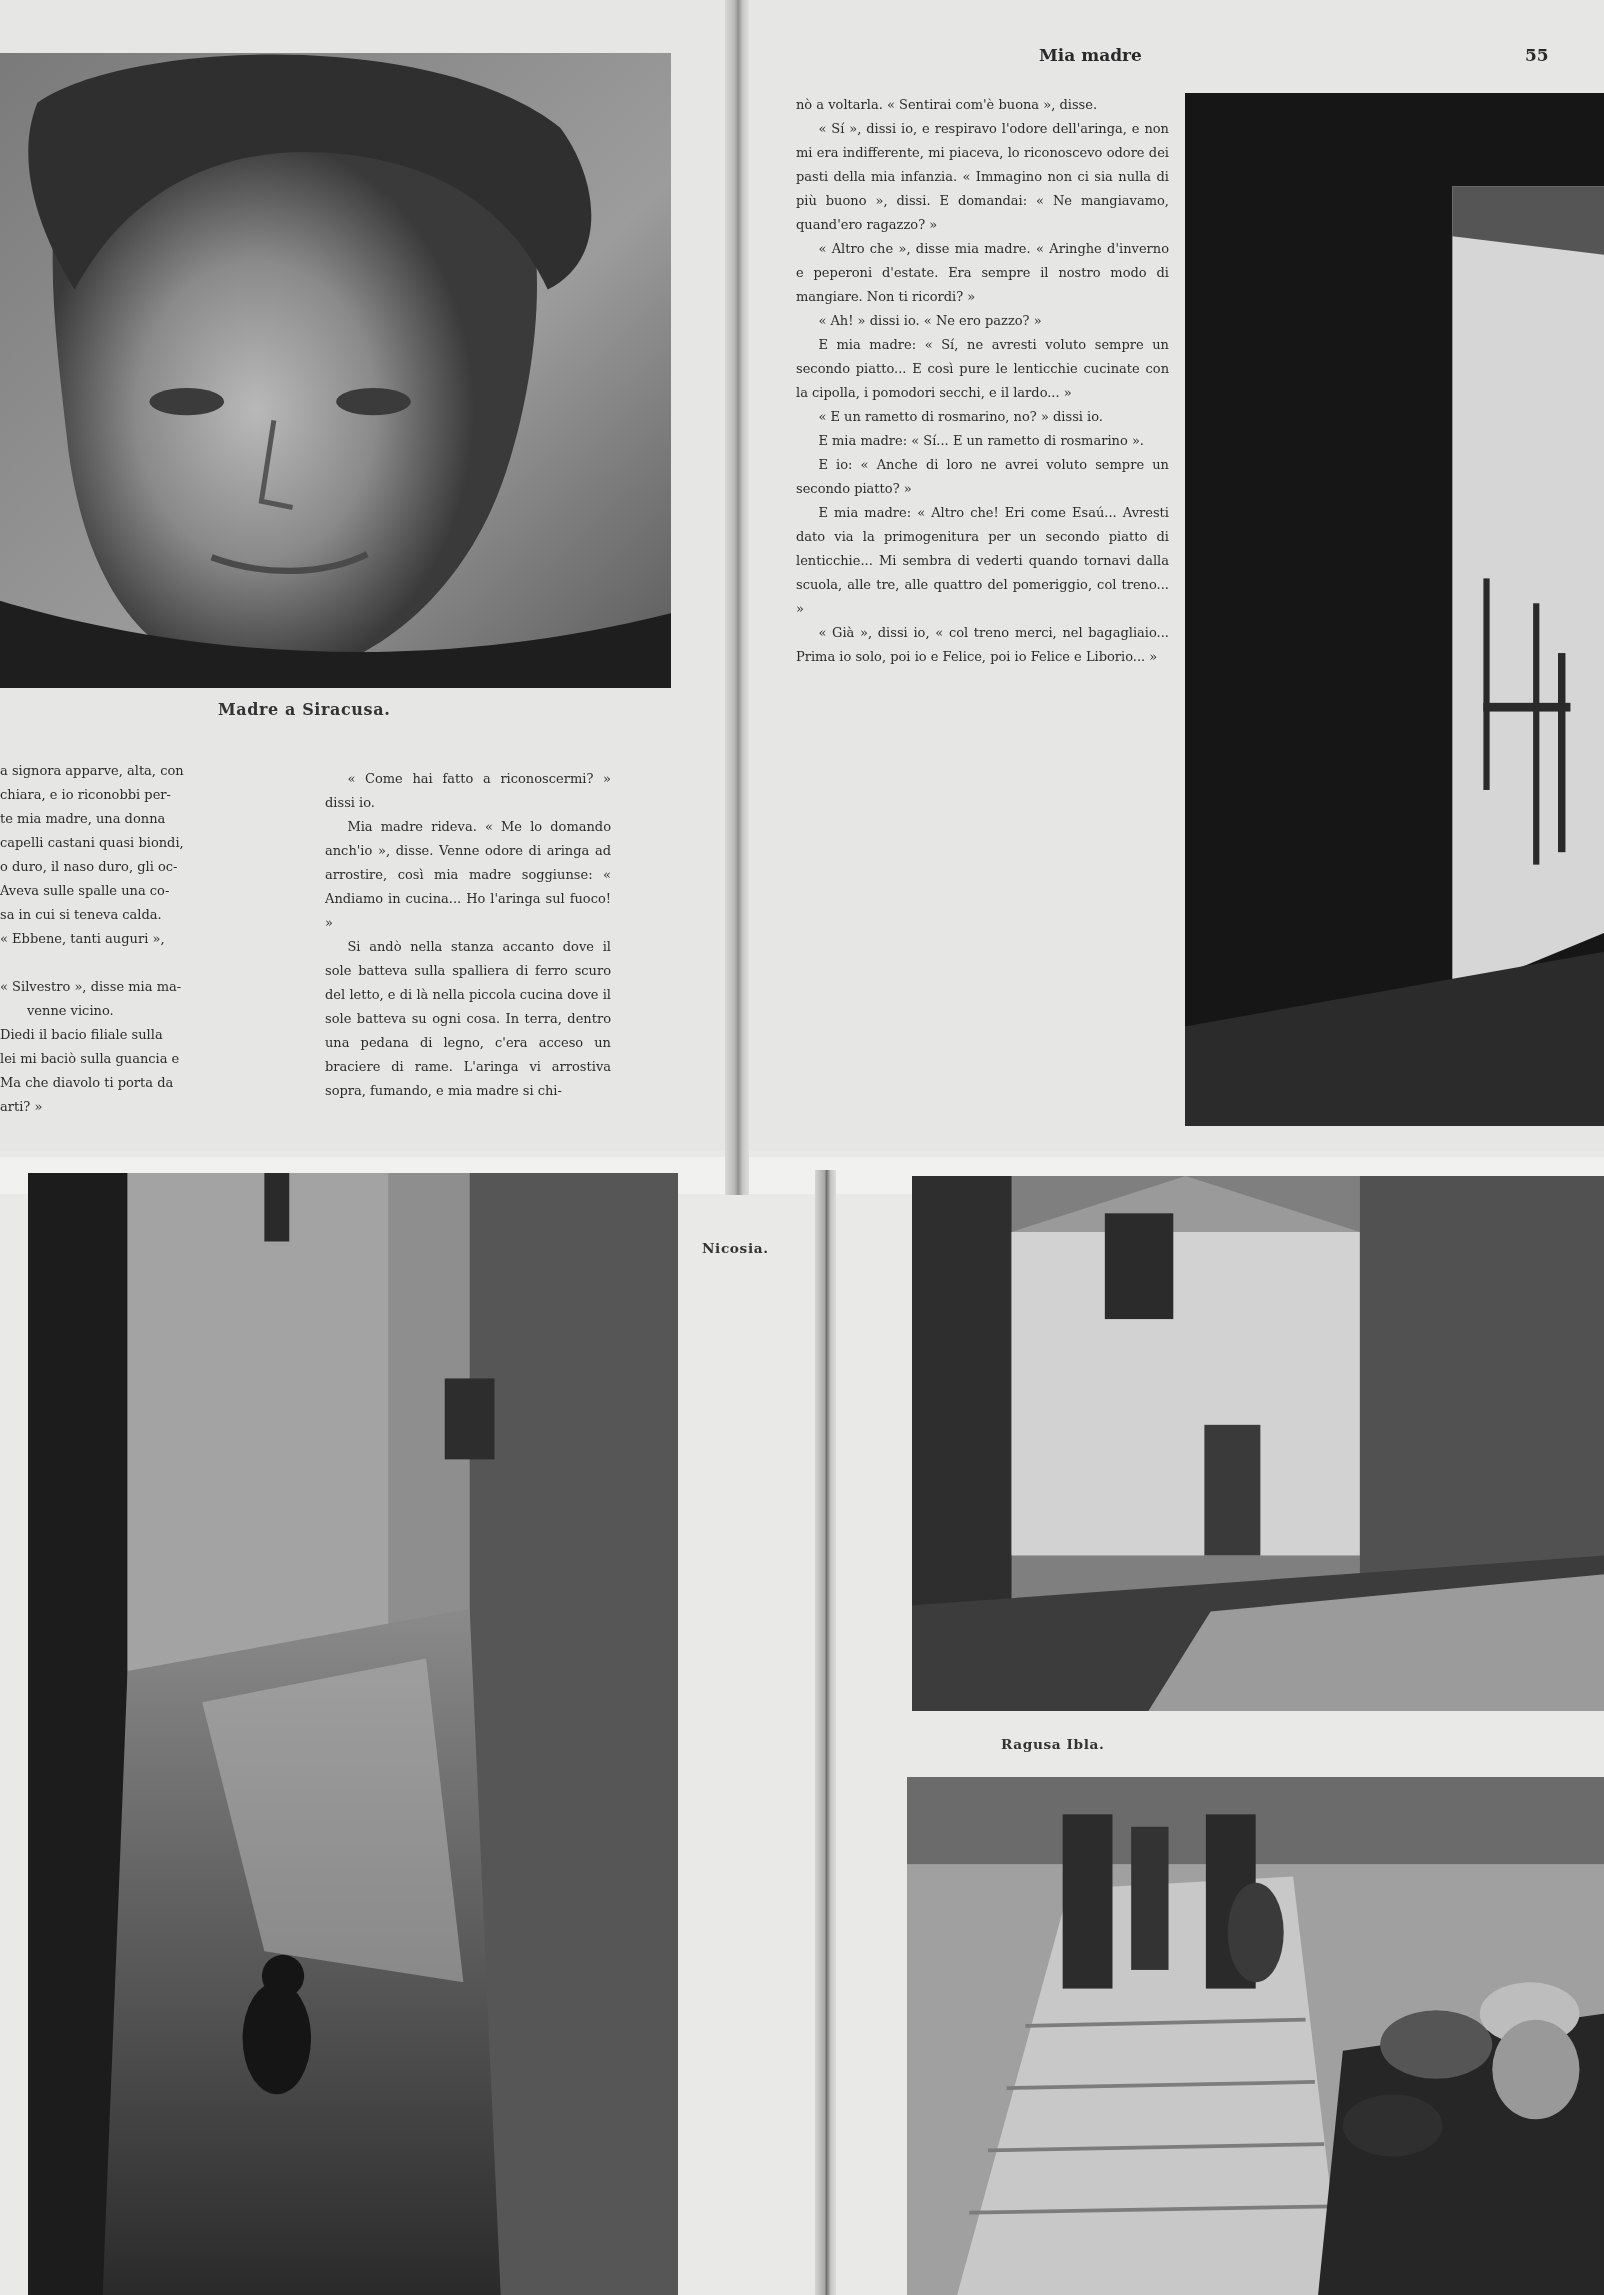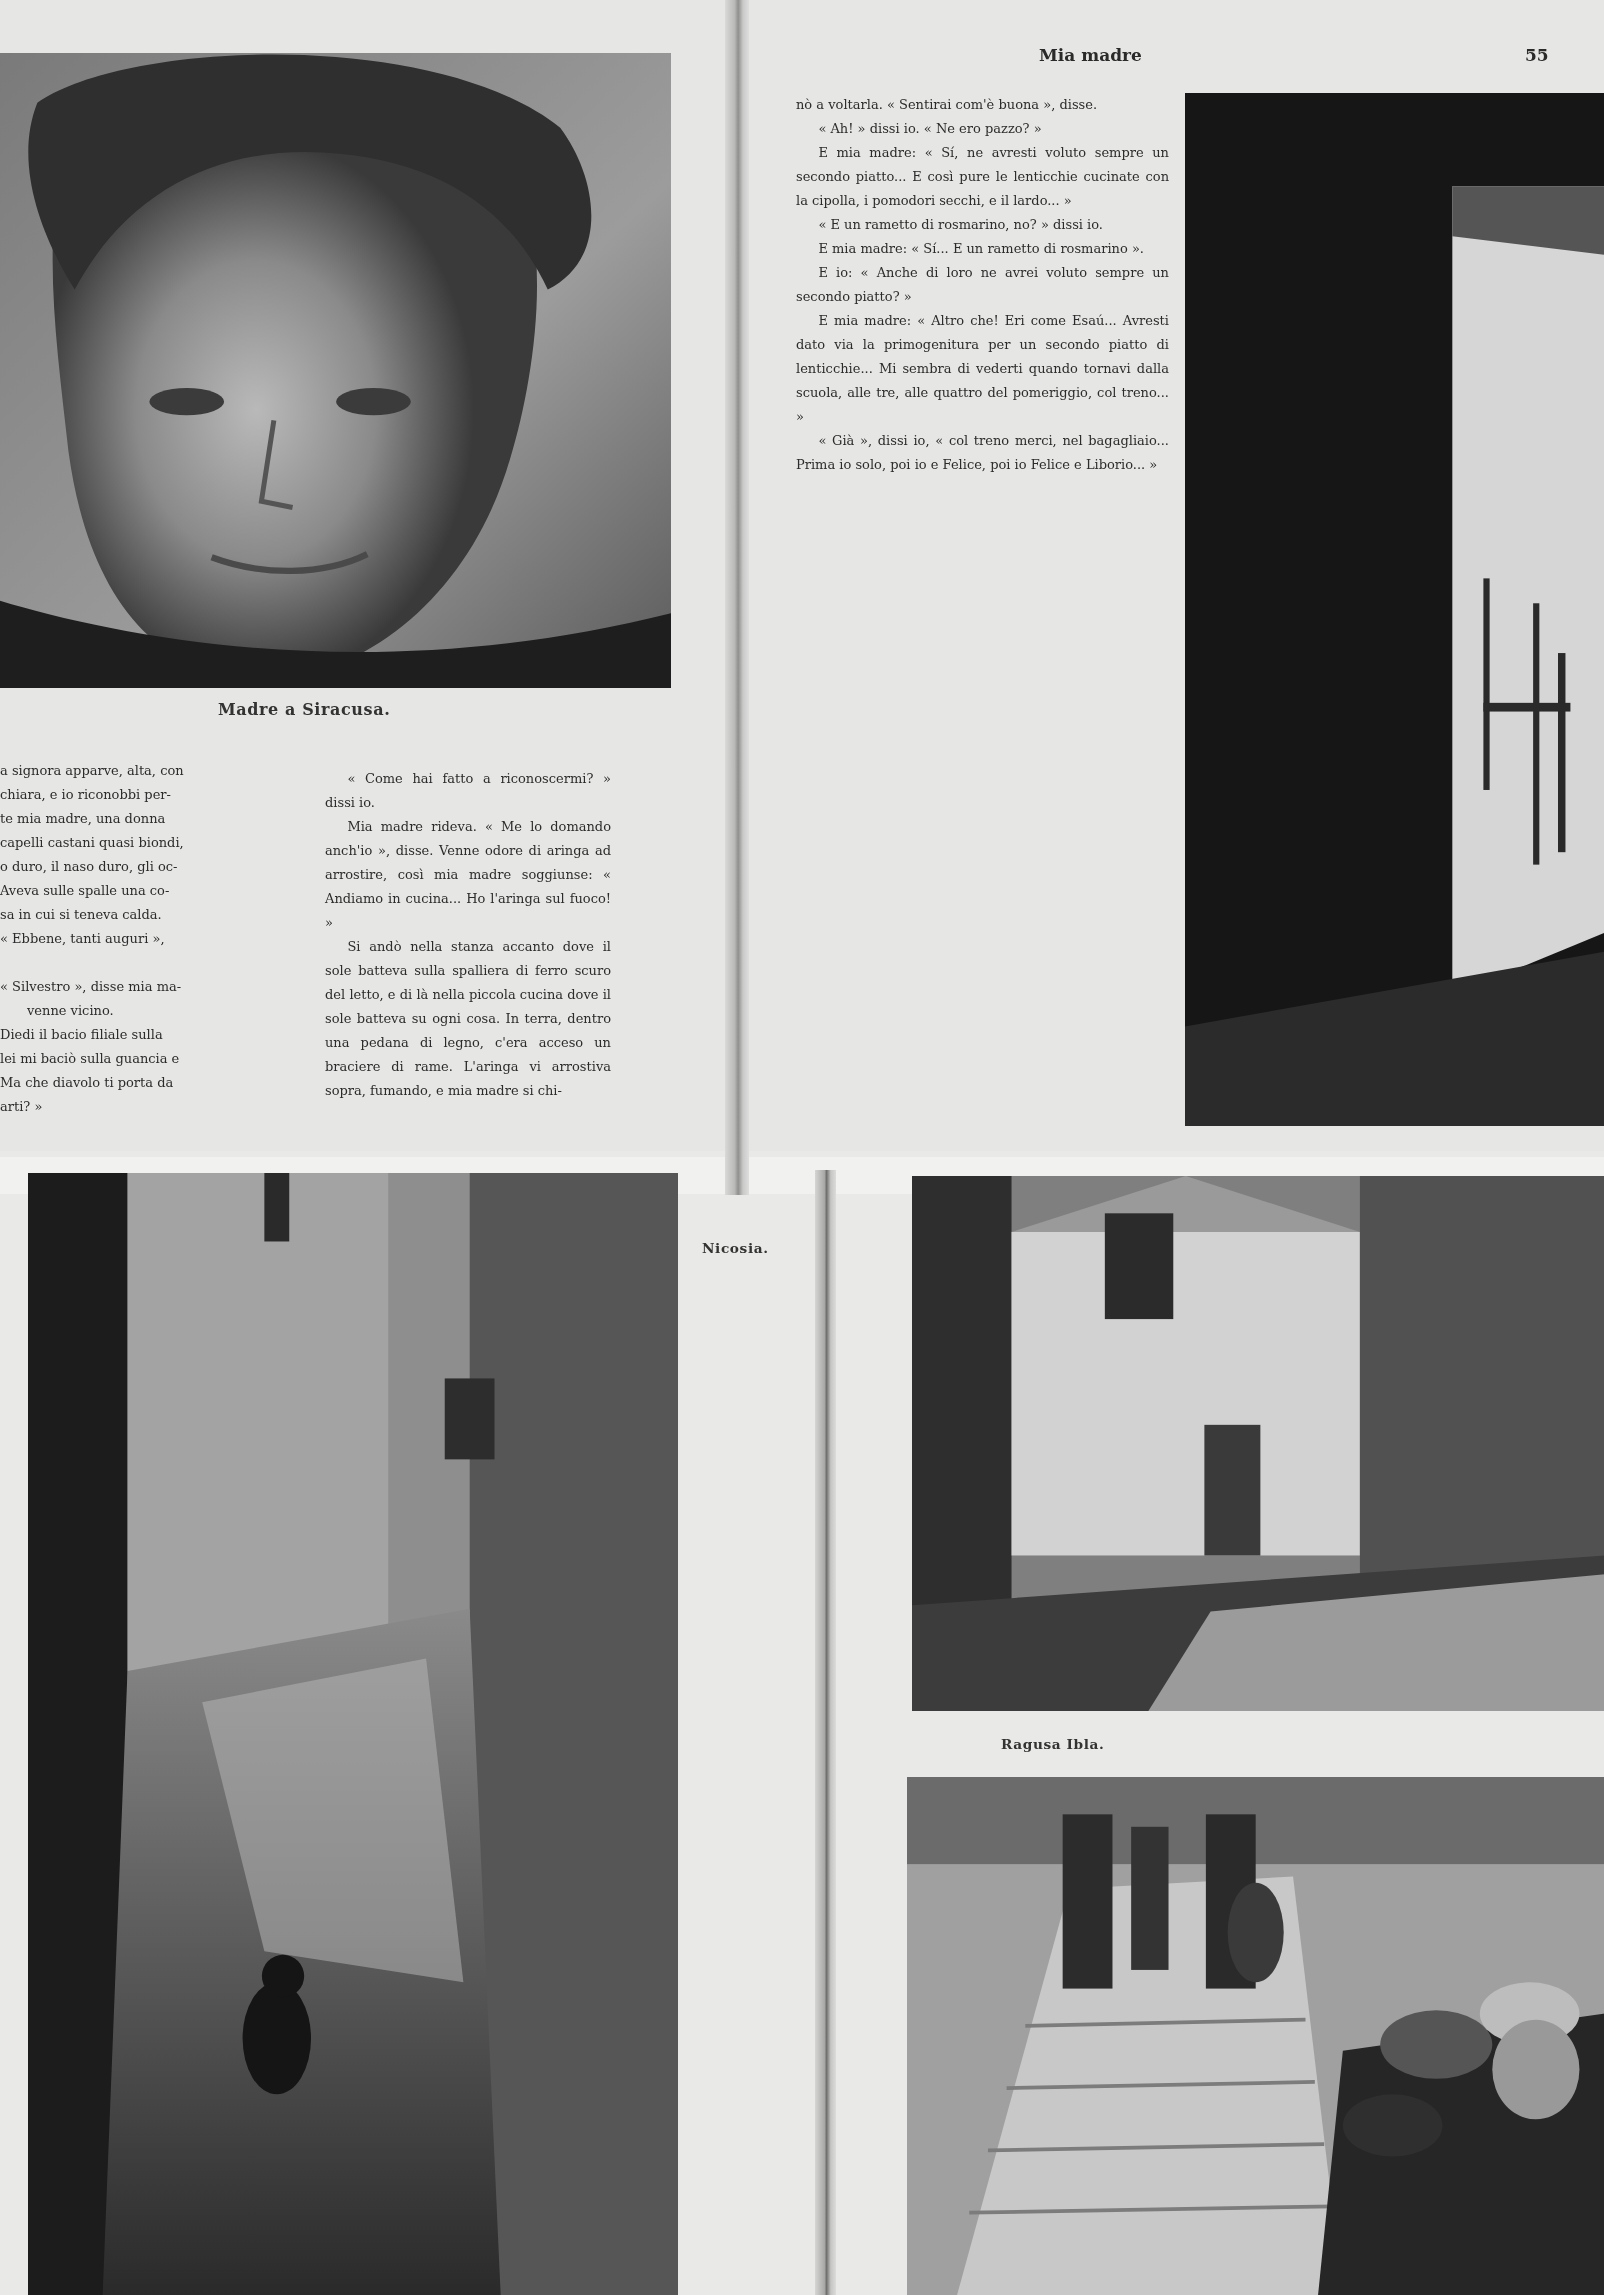--- a/index.html
+++ b/index.html
@@ -89,20 +89,22 @@
   <p class="ind">« Come hai fatto a riconoscermi? » dissi io.</p>
   <p class="ind">Mia madre rideva. « Me lo domando anch'io », disse. Venne odore di aringa ad arrostire, così mia madre soggiunse: « Andiamo in cucina... Ho l'aringa sul fuoco! »</p>
   <p class="ind">Si andò nella stanza accanto dove il sole batteva sulla spalliera di ferro scuro del letto, e di là nella piccola cucina dove il sole batteva su ogni cosa. In terra, dentro una pedana di legno, c'era acceso un braciere di rame. L'aringa vi arrostiva sopra, fumando, e mia madre si chi-</p>
 </div>
 
 <div class="abs running-head" style="left:1039px;top:45px;">Mia madre</div>
 <div class="abs running-head" style="left:1525px;top:45px;">55</div>
 
 <div class="abs col" style="left:796px;top:93px;width:373px;">
   <p>nò a voltarla. « Sentirai com'è buona », disse.</p>
+  <p class="ind">« Sí », dissi io, e respiravo l'odore dell'aringa, e non mi era indifferente, mi piaceva, lo riconoscevo odore dei pasti della mia infanzia. « Immagino non ci sia nulla di più buono », dissi. E domandai: « Ne mangiavamo, quand'ero ragazzo? »</p>
+  <p class="ind">« Altro che », disse mia madre. « Aringhe d'inverno e peperoni d'estate. Era sempre il nostro modo di mangiare. Non ti ricordi? »</p>
   <p class="ind">« Ah! » dissi io. « Ne ero pazzo? »</p>
   <p class="ind">E mia madre: « Sí, ne avresti voluto sempre un secondo piatto... E così pure le lenticchie cucinate con la cipolla, i pomodori secchi, e il lardo... »</p>
   <p class="ind">« E un rametto di rosmarino, no? » dissi io.</p>
   <p class="ind">E mia madre: « Sí... E un rametto di rosmarino ».</p>
   <p class="ind">E io: « Anche di loro ne avrei voluto sempre un secondo piatto? »</p>
   <p class="ind">E mia madre: « Altro che! Eri come Esaú... Avresti dato via la primogenitura per un secondo piatto di lenticchie... Mi sembra di vederti quando tornavi dalla scuola, alle tre, alle quattro del pomeriggio, col treno... »</p>
   <p class="ind">« Già », dissi io, « col treno merci, nel bagagliaio... Prima io solo, poi io e Felice, poi io Felice e Liborio... »</p>
 </div>
 
 <div class="abs photo" style="left:1185px;top:93px;width:419px;height:1033px;background:#1a1a1a;" title="Dark interior with a bright doorway and chairs">

